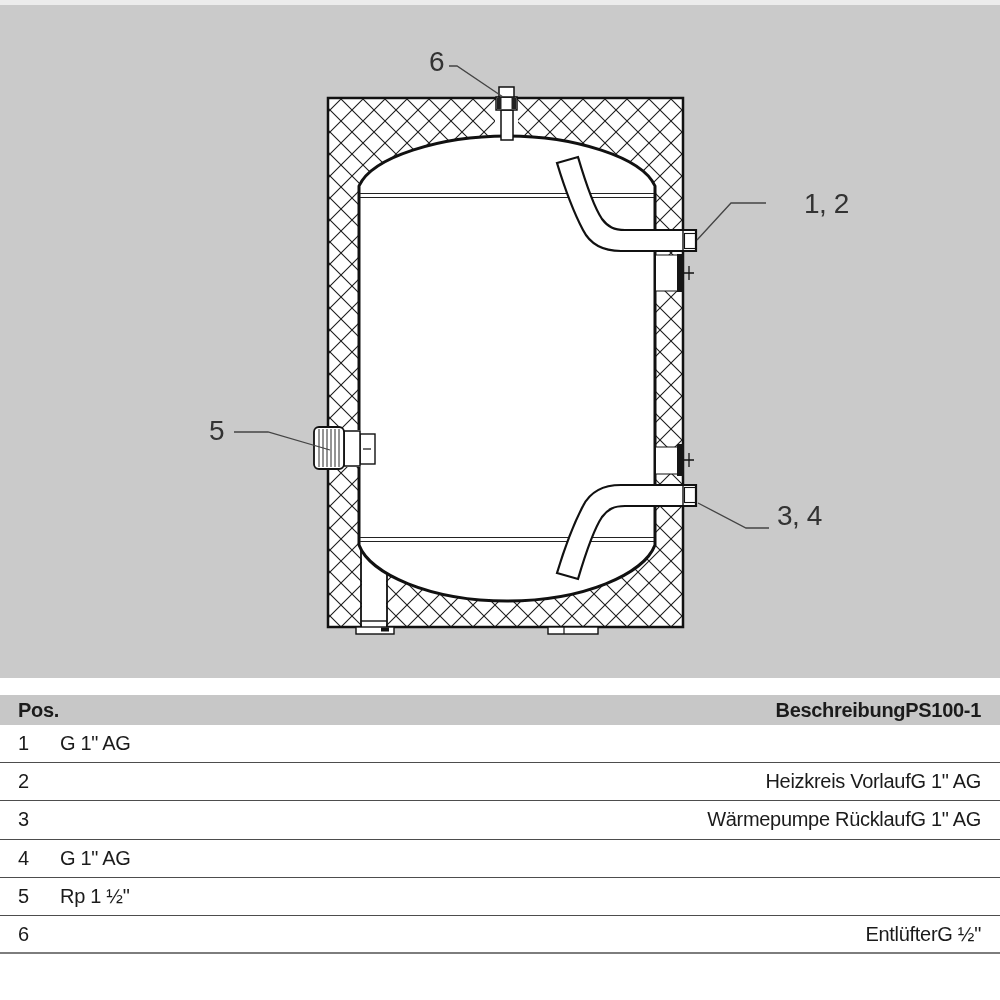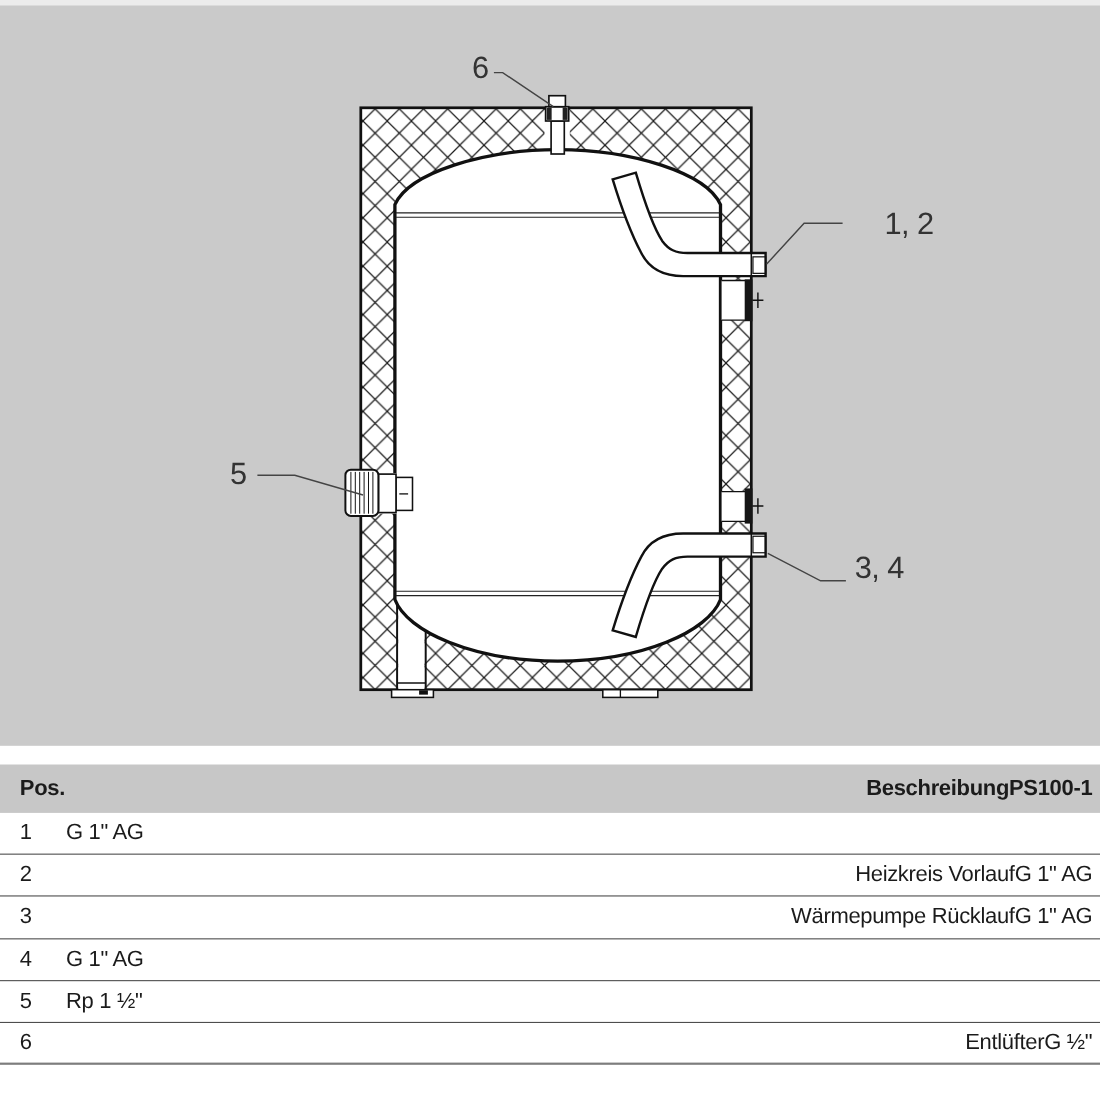--- a/index.html
+++ b/index.html
@@ -14,31 +14,31 @@
 
   .callout-label { position:absolute; font-size:28px; color:#333333; letter-spacing:-0.5px; white-space:nowrap; }
   .callout-vent   { left:429px; top:46px;  }
   .callout-upper  { left:804px; top:188px; }
   .callout-socket { left:209px; top:415px; }
   .callout-lower  { left:777px; top:500px; }
 
   
   .spec-table { position:absolute; left:0; top:695px; width:1000px; color:#1b1b1b; }
   .t-head {
-    height:44px; background:#c7c7c7; display:flex; align-items:center;
+    height:30px; background:#c7c7c7; display:flex; align-items:center;
     font-weight:700; font-size:20px; letter-spacing:-0.3px;
   }
   .t-row {
     height:38.2px; display:flex; align-items:center;
     border-bottom:1.4px solid #4d4d4d; font-size:20px; letter-spacing:-0.3px;
   }
   .t-row.last { border-bottom:2.5px solid #7d7d7d; }
   .cell-pos  { width:60px; padding-left:18px; flex:none; }
   .cell-desc { flex:1;text-align:right; }
-  .cell-val  { flex:none; padding-right:7px; text-align:right; }
+  .cell-val  { flex:none; padding-right:19px; text-align:right; }
 </style>
 </head>
 <body>
 
 <div class="stage">
 
   <div class="drawing-area">
     <div class="top-strip"></div>
 
     <svg width="1000" height="678" viewBox="0 0 1000 678">

